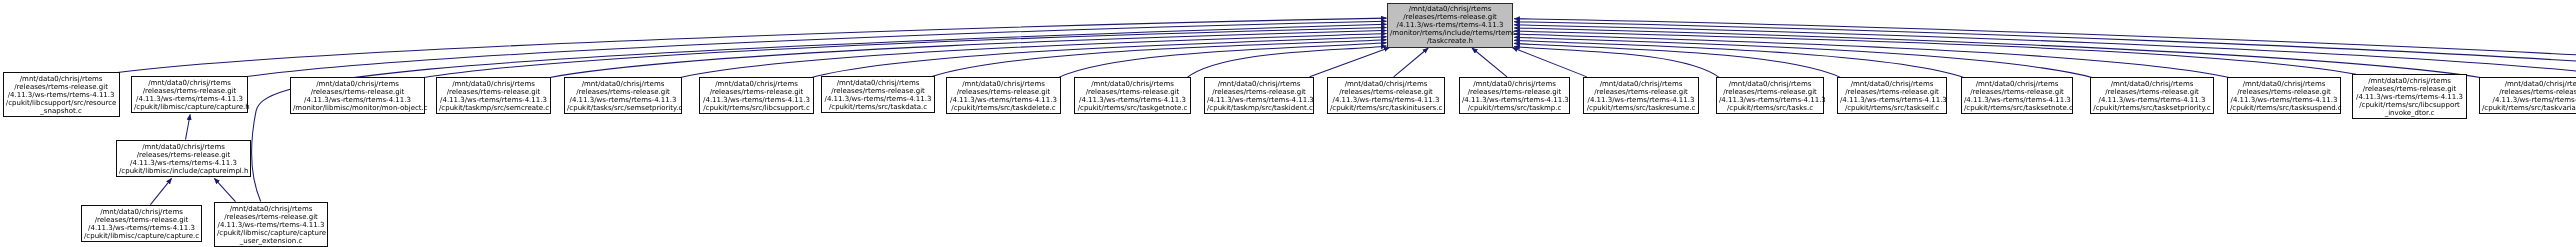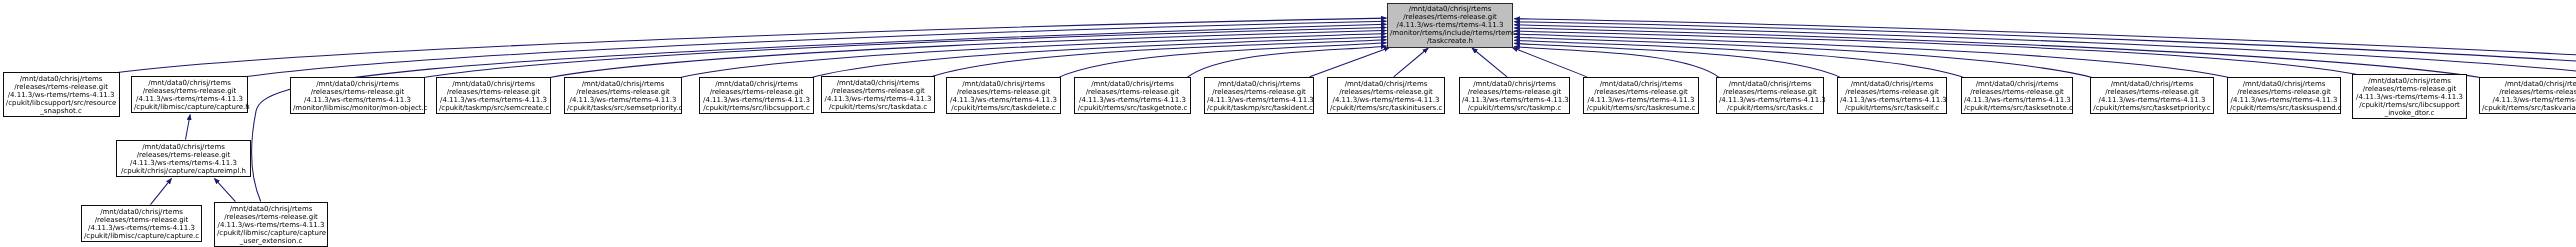--- a/index.html
+++ b/index.html
@@ -201,21 +201,21 @@
     <div class="gnode" style="left: 2479px; top: 77px; width: 134px; height: 37px;">
       <span class="ln">/mnt/data0/chrisj/rtems</span>
       <span class="ln">/releases/rtems-release.git</span>
       <span class="ln">/4.11.3/ws-rtems/rtems-4.11.3</span>
       <span class="ln">/cpukit/rtems/src/taskvariabledelete.c</span>
     </div>
     <div class="gnode" style="left: 116px; top: 140px; width: 135px; height: 37px;">
       <span class="ln">/mnt/data0/chrisj/rtems</span>
       <span class="ln">/releases/rtems-release.git</span>
       <span class="ln">/4.11.3/ws-rtems/rtems-4.11.3</span>
-      <span class="ln">/cpukit/chrisj/capture/captureimpl.h</span>
+      <span class="ln">/cpukit/libmisc/include/captureimpl.h</span>
     </div>
     <div class="gnode" style="left: 81px; top: 205px; width: 121px; height: 37px;">
       <span class="ln">/mnt/data0/chrisj/rtems</span>
       <span class="ln">/releases/rtems-release.git</span>
       <span class="ln">/4.11.3/ws-rtems/rtems-4.11.3</span>
       <span class="ln">/cpukit/libmisc/capture/capture.c</span>
     </div>
     <div class="gnode" style="left: 214px; top: 202px; width: 114px; height: 45px;">
       <span class="ln">/mnt/data0/chrisj/rtems</span>
       <span class="ln">/releases/rtems-release.git</span>

